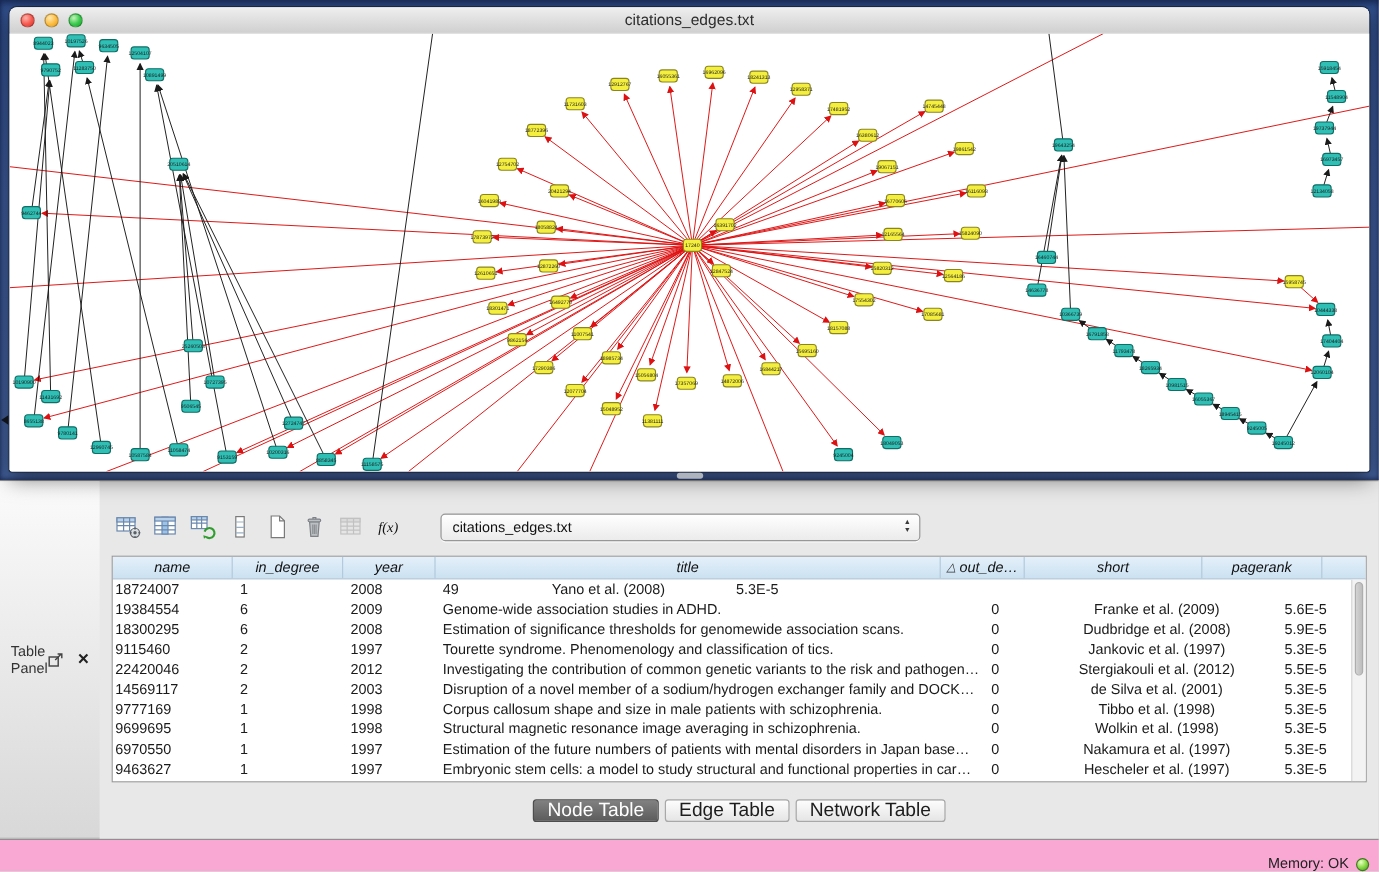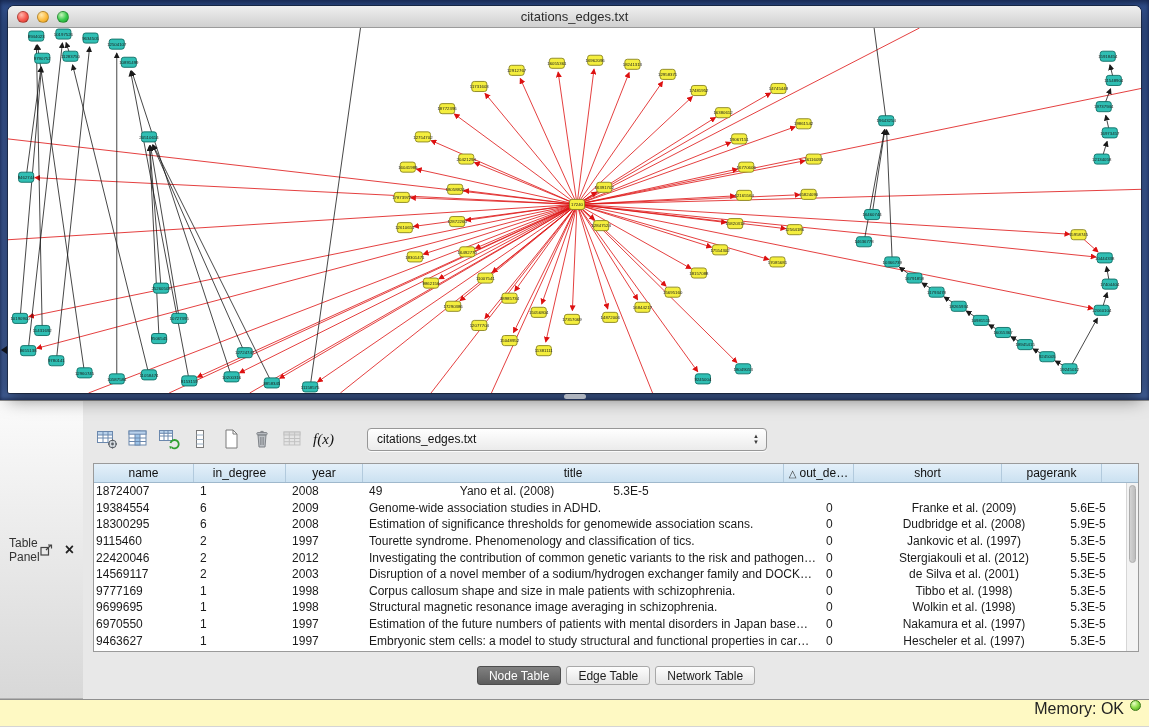--- a/index.html
+++ b/index.html
@@ -61,40 +61,40 @@
   }
   .panel-header .spacer { flex:1; }
   .panel-header .hdr-icons { display:flex; align-items:center; gap:12px; }
   .close-x { font-size:16px; font-weight:700; color:#222; line-height:12px; cursor:default; }
 
   .panel-body { flex:1; display:flex; flex-direction:column; padding:24px 10px 0; }
 
   .toolbar { flex:0 0 28px; display:flex; align-items:center; gap:4px; }
   .tool-btn { width:27px; height:27px; display:flex; align-items:center; justify-content:center; border-radius:4px; }
   .tool-btn.disabled { opacity:.55; }
-  .fx { font-family:"Liberation Serif", serif; font-style:italic; font-size:15px; color:#111; }
+  .fx { font-family:"Liberation Serif", serif; font-style:italic; font-size:12px; color:#111; }
   .net-select {
     margin-left:26px; width:400px; height:23px;
     border:1px solid #979797; border-radius:4px;
     background:linear-gradient(#ffffff,#ebebeb);
     box-shadow:0 1px 0 rgba(255,255,255,.8);
     display:flex; align-items:center; font-size:12px; padding-left:9px; color:#111;
   }
   .net-select .arrows { margin-left:auto; padding-right:7px; display:flex; flex-direction:column; gap:1px; }
   .net-select .arrows i { font-style:normal; font-size:6px; line-height:5px; color:#3a3a3a; display:block; }
 
   .table-wrap {
     margin-top:10px; flex:0 0 189px; position:relative;
     border:1px solid #9a9a9a; background:#fff; overflow:hidden;
     display:flex; flex-direction:column;
   }
   .thead {
     flex:0 0 19px; display:flex;
     background:linear-gradient(#e4f0fa,#cbe1f1);
-    border-bottom:1px solid #9fb8cc; font-size:12px; color:#101010;
+    border-bottom:1px solid #9fb8cc; font-size:12px; color:#101010;font-style:italic;
   }
   .th {
     display:flex; align-items:center; justify-content:center; gap:3px;
     border-right:1px solid #b2cadd; overflow:hidden; white-space:nowrap;
   }
   .sort-glyph { font-size:10px; color:#333; }
   .c0{width:100px}.c1{width:92px}.c2{width:77px}.c3{flex:1}.c4{width:70px}.c5{width:148px}.c6{width:100px}.c7{width:36px;border-right:none}
   .tbody { flex:1; font-size:12px; background:#fff; }
   .trow { display:flex; height:16.6px; }
   .td { display:flex; align-items:center; padding-left:6px; overflow:hidden; white-space:nowrap; }
@@ -104,32 +104,32 @@
   .vscroll {
     position:absolute; right:0; top:19px; bottom:0; width:12px;
     background:#f3f3f3; border-left:1px solid #d6d6d6;
   }
   .vthumb { margin:2px 2px; height:78px; border-radius:5px;
     background:linear-gradient(90deg,#d3d3d3,#bdbdbd); border:1px solid #adadad; }
 
   .tabs-row { flex:1; display:flex; align-items:center; justify-content:center; gap:5px; }
   .tab {
     height:19px; padding:0 11px; display:flex; align-items:center;
-    font-size:12px; color:#1d1d1d; border:1px solid #a8a8a8; border-radius:3px;
+    font-size:16px; color:#1d1d1d; border:1px solid #a8a8a8; border-radius:3px;
     background:linear-gradient(#fdfdfd,#e5e5e5);
   }
   .tab.selected {
     background:linear-gradient(#818181,#5c5c5c);
     border-color:#4d4d4d; color:#ffffff;
   }
 
   
   .statusbar {
-    width:1149px; height:26px; display:flex; align-items:flex-start; justify-content:flex-end;
-    gap:6px; padding:0 8px; font-size:16px; color:#222; background:#fef9c3;
+    width:1149px; height:26px; display:flex; align-items:flex-end; justify-content:flex-end;
+    gap:6px; padding:0 8px; font-size:12px; color:#222; background:#f9a8d4;
   }
   .status-orb {
     width:11px; height:11px; border-radius:50%;
     background:radial-gradient(circle at 35% 28%, #eaffc8, #8fdd4b 48%, #3f9a1d);
     border:1px solid #3c7a1a;
   }
 </style>
 </head>
 <body>
 

